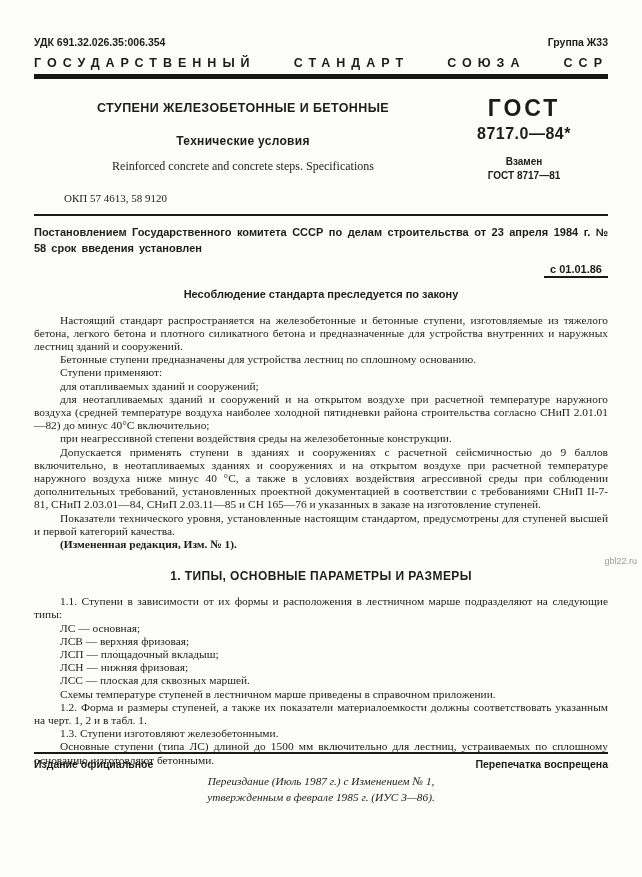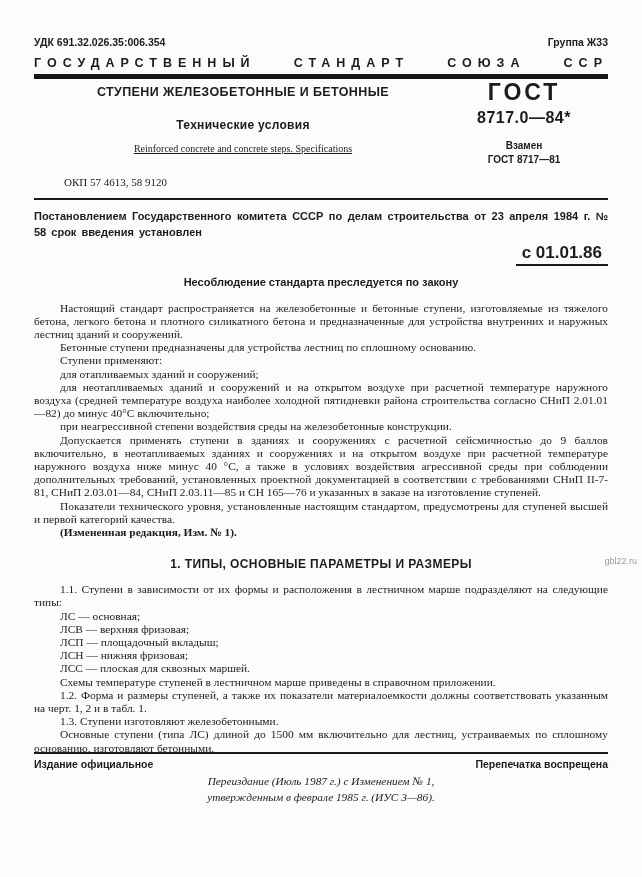--- a/index.html
+++ b/index.html
@@ -19,39 +19,39 @@
   .meta-row{display:flex;justify-content:space-between;align-items:baseline;
     font-family:"Liberation Sans", sans-serif;font-weight:bold;font-size:10.5px;}
 
   
   .banner{margin-top:8px;display:flex;justify-content:space-between;
     font-family:"Liberation Sans", sans-serif;font-weight:bold;font-size:12.5px;}
   .banner span{letter-spacing:6px;white-space:nowrap;}
   .thick-bar{margin-top:4px;height:5px;background:#161616;}
 
   
-  .title-grid{display:flex;margin-top:0;}
+  .title-grid{display:flex;margin-top:16px;}
   .title-left{flex:1;text-align:center;padding:6px 18px 0 30px;}
   .doc-title{font-family:"Liberation Sans", sans-serif;font-weight:bold;font-size:12.5px;letter-spacing:.4px;}
   .doc-subtitle{margin-top:19px;font-family:"Liberation Sans", sans-serif;font-weight:bold;font-size:12px;letter-spacing:.3px;}
-  .doc-subtitle-en{margin-top:11px;font-size:10px;text-decoration:underline;}
+  .doc-subtitle-en{margin-top:11px;font-size:12px;}
   .title-right{width:168px;text-align:center;}
   .gost-label{font-family:"Liberation Sans", sans-serif;font-weight:bold;font-size:23px;letter-spacing:3px;}
   .gost-number{font-family:"Liberation Sans", sans-serif;font-weight:bold;font-size:16px;margin-top:3px;letter-spacing:.5px;}
   .replaces{margin-top:12px;font-family:"Liberation Sans", sans-serif;font-weight:bold;font-size:10px;line-height:1.35;text-align:center;}
 
   .okp{margin-top:10px;margin-left:30px;font-size:11px;}
   .rule{margin-top:10px;height:2px;background:#191919;}
 
   
   .decree{margin-top:8px;font-family:"Liberation Sans", sans-serif;font-weight:bold;
     font-size:11px;line-height:1.48;text-align:justify;word-spacing:2px;}
   .eff-date{margin-top:2px;text-align:right;}
   .eff-date span{display:inline-block;font-family:"Liberation Sans", sans-serif;font-weight:bold;
-    font-size:17px;border-bottom:2px solid #191919;padding:0 6px 1px 6px;}
+    font-size:11px;border-bottom:2px solid #191919;padding:0 6px 1px 6px;}
   .law-notice{margin-top:10px;text-align:center;font-family:"Liberation Sans", sans-serif;
     font-weight:bold;font-size:11px;}
 
   
   .body-text{margin-top:14px;font-size:11.4px;line-height:13.2px;text-align:justify;}
   .body-text p{margin:0;text-indent:26px;font-family:Liberation Serif, serif;}
   .body-text p.bold{font-weight:bold;}
 
   .section-heading{margin:18px 0 12px 0;text-align:center;
     font-family:"Liberation Sans", sans-serif;font-weight:bold;font-size:12px;letter-spacing:.4px;}

